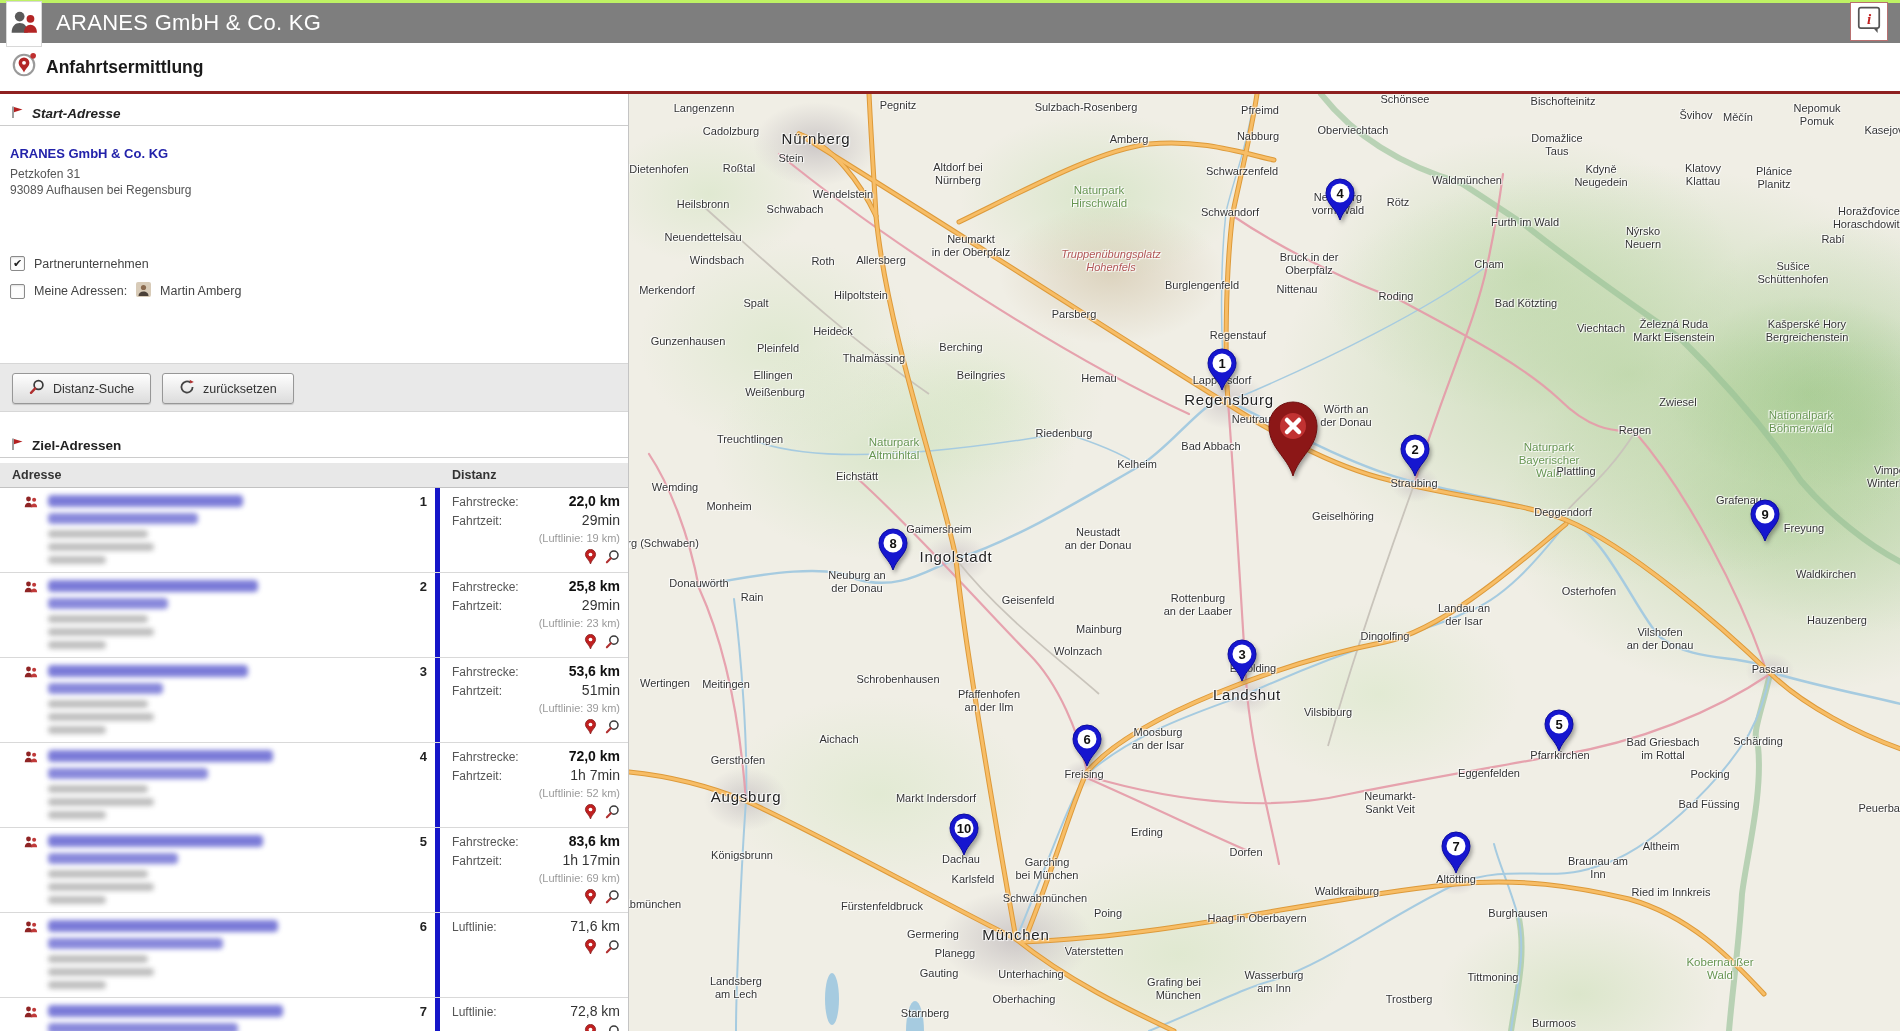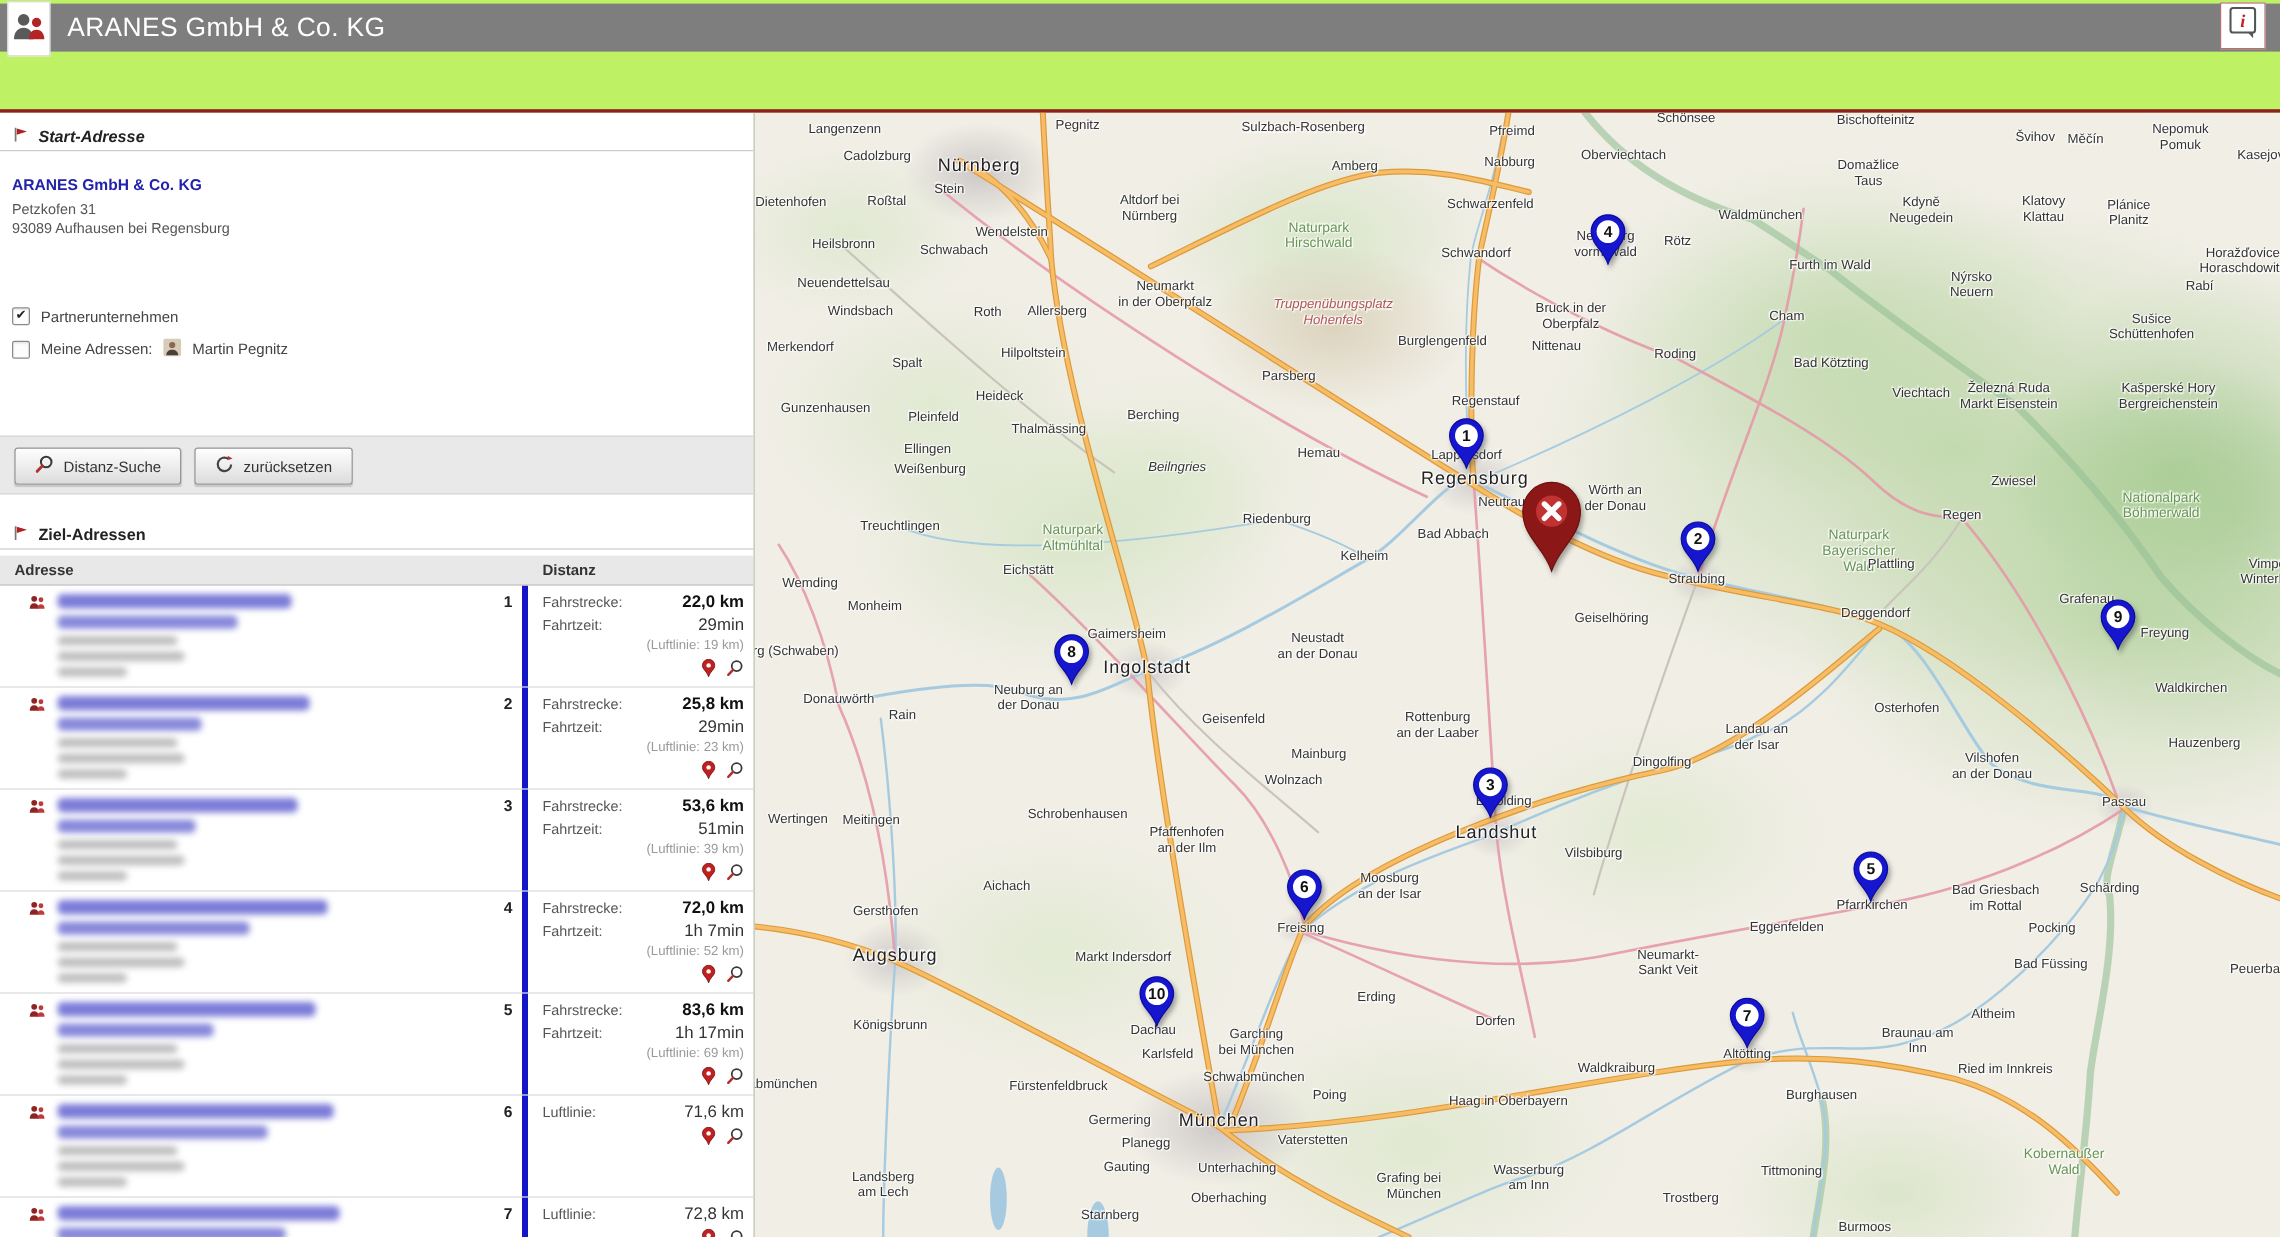--- a/index.html
+++ b/index.html
@@ -114,20 +114,31 @@
   <div class="info-btn">
     <span>
       <svg width="24" height="28" viewBox="0 0 22 26">
           <rect x="1.5" y="1.5" width="19" height="19" rx="2" fill="#fff" stroke="#555" stroke-width="1.6"></rect>
           <path d="M15 20.5 L19 25 L19 20.5 Z" fill="#555"></path>
           <text x="11" y="16.5" font-family="Liberation Serif,serif" font-size="14" font-weight="bold" font-style="italic" fill="#c22222" text-anchor="middle">i</text>
         </svg>
     </span>
   </div>
 
+  <div class="subbar">
+    <span class="subbar-icon">
+      <svg width="28" height="28" viewBox="0 0 26 26">
+          <circle cx="13" cy="13" r="9.5" fill="none" stroke="#9a9a9a" stroke-width="2"></circle>
+          <path d="M13 20 C11 15.5 8 14.5 8 11 A5 5 0 1 1 18 11 C18 14.5 15 15.5 13 20Z" fill="#b32525"></path>
+          <circle cx="13" cy="11" r="1.8" fill="#fff"></circle>
+          <circle cx="21.5" cy="4.5" r="2.6" fill="#c03030"></circle>
+        </svg>
+    </span>
+    <h1 class="page-title">Anfahrtsermittlung</h1>
+  </div>
   <div class="red-rule"></div>
 
   <aside class="sidebar">
     <div class="sec-head s1">
       <span><svg width="14" height="14" viewBox="0 0 14 14">
             <line x1="3" y1="1.5" x2="3" y2="13" stroke="#777" stroke-width="1.4"></line>
             <path d="M4 2 L12.5 4.5 L4 7.2 Z" fill="#b32020"></path>
           </svg></span>
       <span>Start-Adresse</span>
     </div>
@@ -143,21 +154,21 @@
       <span>Partnerunternehmen</span>
     </div>
     <div class="chk-row c2">
       <span class="cbox"></span>
       <span>Meine Adressen:</span>
       <span><svg width="15" height="15" viewBox="0 0 15 15">
             <rect width="15" height="15" rx="2" fill="#d8cbb8"></rect>
             <circle cx="7.5" cy="5.5" r="2.6" fill="#8a6a4f"></circle>
             <path d="M2.5 14c0-3 2.2-4.6 5-4.6s5 1.6 5 4.6z" fill="#4a4038"></path>
           </svg></span>
-      <span>Martin Pegnitz</span>
+      <span>Martin Amberg</span>
     </div>
 
     <div class="btn-strip">
       <button class="btn b1">
         <span><svg width="16" height="16" viewBox="0 0 16 16">
               <circle cx="9.5" cy="6" r="4.4" fill="none" stroke="#3a3a3a" stroke-width="1.7"></circle>
               <line x1="6.2" y1="9.4" x2="2" y2="13.8" stroke="#b03030" stroke-width="2.4" stroke-linecap="round"></line>
             </svg></span>
         <span>Distanz-Suche</span>
       </button>
@@ -547,21 +558,21 @@
         <div class="maplabel" style="left: 38px; top: 196px;">Merkendorf</div>
         <div class="maplabel" style="left: 127px; top: 209px;">Spalt</div>
         <div class="maplabel" style="left: 232px; top: 201px;">Hilpoltstein</div>
         <div class="maplabel" style="left: 59px; top: 247px;">Gunzenhausen</div>
         <div class="maplabel" style="left: 149px; top: 254px;">Pleinfeld</div>
         <div class="maplabel" style="left: 204px; top: 237px;">Heideck</div>
         <div class="maplabel" style="left: 245px; top: 264px;">Thalmässing</div>
         <div class="maplabel" style="left: 332px; top: 253px;">Berching</div>
         <div class="maplabel" style="left: 144px; top: 281px;">Ellingen</div>
         <div class="maplabel" style="left: 146px; top: 298px;">Weißenburg</div>
-        <div class="maplabel" style="left: 352px; top: 296px; font-style: italic;">Beilngries</div>
+        <div class="maplabel" style="left: 352px; top: 281px;">Beilngries</div>
         <div class="maplabel" style="left: 121px; top: 345px;">Treuchtlingen</div>
         <div class="maplabel green" style="left: 265px; top: 355px;">Naturpark
 Altmühltal</div>
         <div class="maplabel" style="left: 435px; top: 339px;">Riedenburg</div>
         <div class="maplabel" style="left: 228px; top: 382px;">Eichstätt</div>
         <div class="maplabel" style="left: 46px; top: 393px;">Wemding</div>
         <div class="maplabel" style="left: 100px; top: 412px;">Monheim</div>
         <div class="maplabel" style="left: 28px; top: 449px;">burg (Schwaben)</div>
         <div class="maplabel" style="left: 310px; top: 435px;">Gaimersheim</div>
         <div class="maplabel big" style="left: 327px; top: 462px;">Ingolstadt</div>

